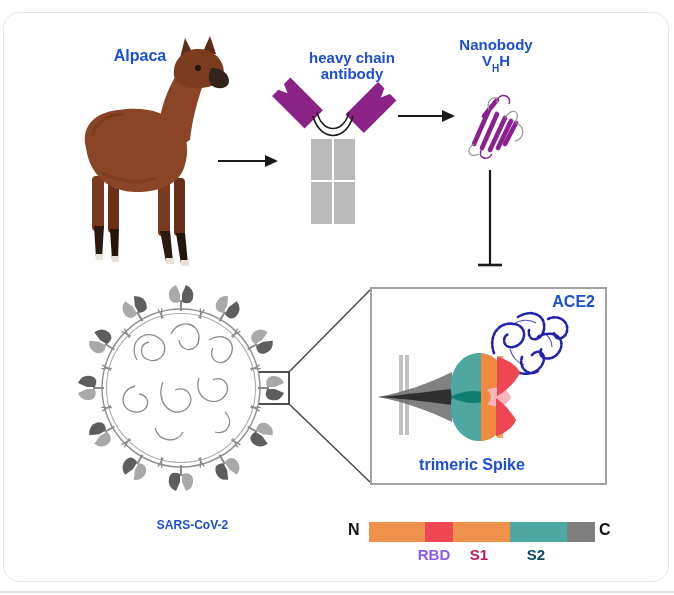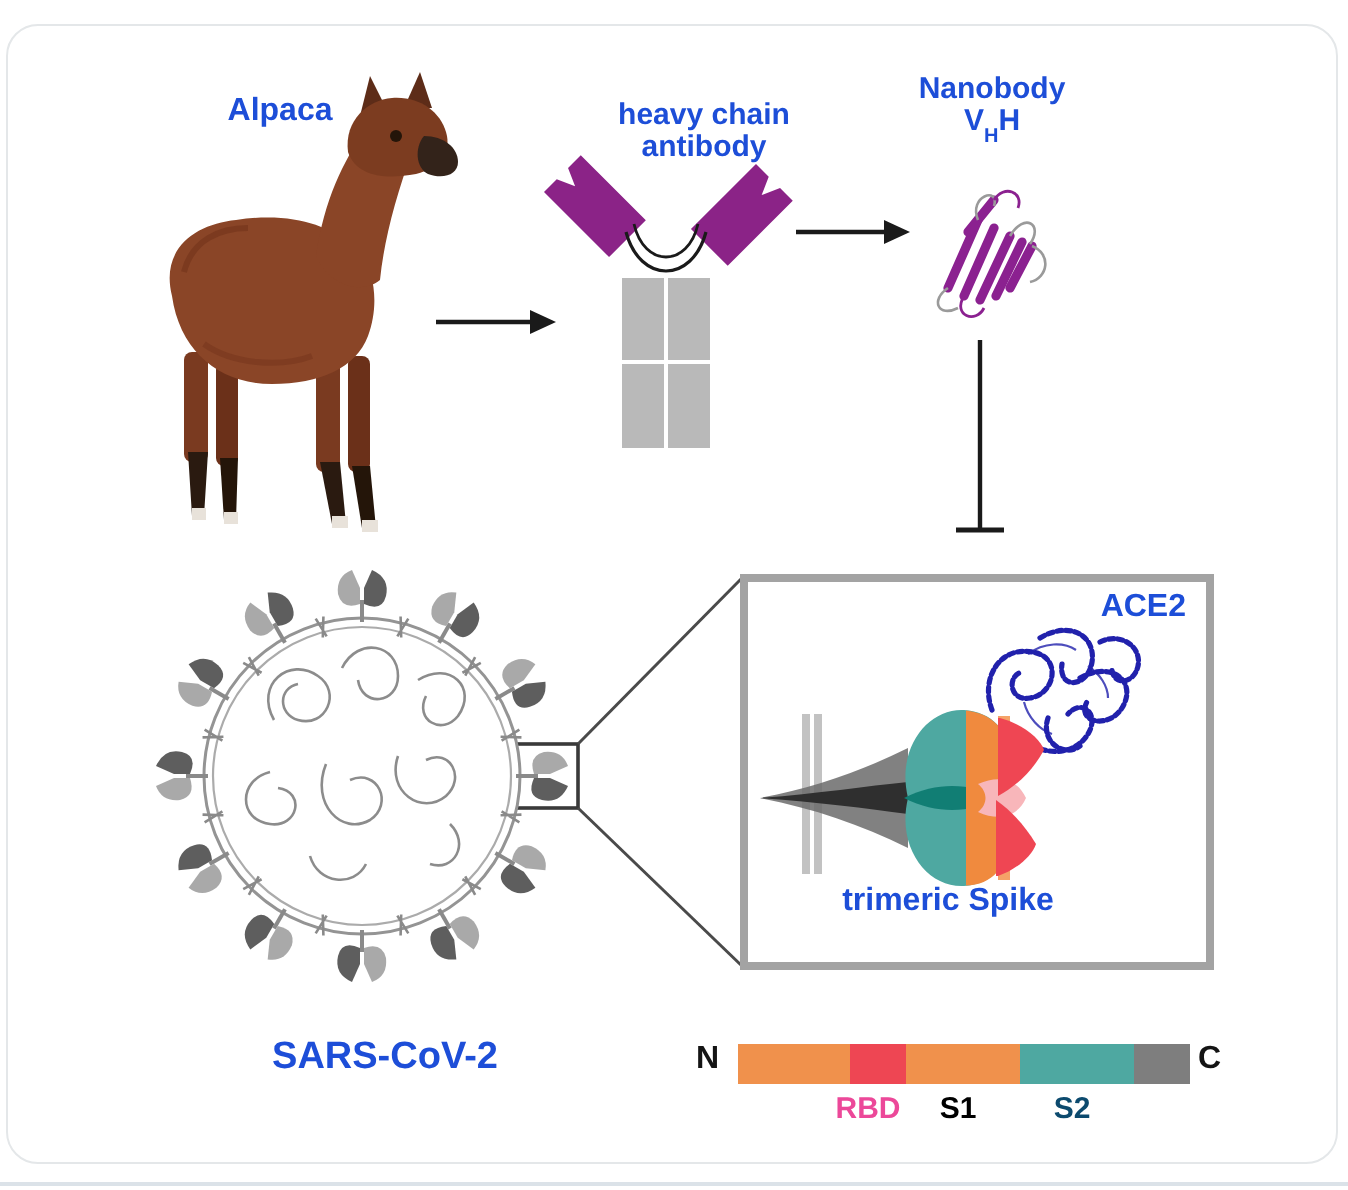--- a/index.html
+++ b/index.html
@@ -9,25 +9,25 @@
   }
   .card{
     position:absolute;left:3px;top:12px;width:666px;height:570px;
     background:#ffffff;border:1px solid #e4e7e9;border-radius:16px;box-sizing:border-box;
   }
   .bottom-line{position:absolute;left:0;top:591px;width:674px;height:2px;background:#dbe2e8;}
   .abs{position:absolute;}
   .lbl{position:absolute;font-weight:bold;color:#1d4ed8;text-align:center;line-height:1.08;}
   .lbl-16{font-size:16px;}
   .lbl-15{font-size:15px;}
-  .lbl-17{font-size:19px;}
+  .lbl-17{font-size:12px;}
   sub.vhh{font-size:10px;position:relative;top:2px;font-weight:bold;}
   .inset-box{
     position:absolute;left:370px;top:287px;width:237px;height:198px;
-    border:4px solid #a3a3a3;background:#ffffff;box-sizing:border-box;z-index:4;
+    border:2px solid #a3a3a3;background:#ffffff;box-sizing:border-box;z-index:4;
   }
   .domain-bar{position:absolute;left:369px;top:522px;width:226px;height:20px;display:flex;z-index:3;}
   .domain-bar .seg{height:100%;}
   .bar-label{position:absolute;top:546px;width:50px;text-align:center;font-weight:bold;font-size:15px;z-index:3;}
   .nc-label{position:absolute;top:521px;font-weight:bold;font-size:16px;color:#141414;z-index:3;}
   svg{display:block;}
   .z2{z-index:2;} .z3{z-index:3;}
 </style>
 </head>
 <body>
@@ -226,27 +226,27 @@
     <path d="M74,57 C92,48 108,50 122,57 C108,64 92,66 74,57 Z" fill="#117E74"></path>
 
     <path d="M105,13.2 C118,14.5 126,23 127,36 L127,78 C126,91 118,100.5 105,100.8 Z" fill="#F08A3E"></path>
     <rect x="121" y="16" width="6" height="82" fill="#F5A368"></rect>
 
     <path d="M111,50 C122,45 131,48 135,57 C131,66 122,69 111,64 C116,60 116,54 111,50 Z" fill="#F8B6BA"></path>
 
     <path d="M122,17 C133,20 142,27 144,33 C138,44 130,51 121,56 L121,17 Z" fill="#EF4653"></path>
     <path d="M121,96 C130,93 138,86 140,80 C134,70 127,63 120,58 L120,96 Z" fill="#EF4653"></path>
   </svg>
-  <div class="lbl lbl-16" style="left:20px;top:151px;width:160px;">trimeric Spike</div>
+  <div class="lbl lbl-16" style="left:20px;top:167px;width:160px;">trimeric Spike</div>
 </div>
 
 <span class="nc-label" style="left:348px;">N</span>
 <div class="domain-bar">
     <div class="seg" style="width: 56px; background: rgb(240, 145, 76);"></div>
     <div class="seg" style="width: 28px; background: rgb(238, 70, 83);"></div>
     <div class="seg" style="width: 57px; background: rgb(240, 145, 76);"></div>
     <div class="seg" style="width: 57px; background: rgb(78, 168, 161);"></div>
     <div class="seg" style="width: 28px; background: rgb(126, 126, 126);"></div>
   </div>
 <span class="nc-label" style="left:599px;">C</span>
-<span class="bar-label" style="color: #ec4899; left: 409px;">RBD</span>
-<span class="bar-label" style="color: #000000; left: 454px;">S1</span>
+<span class="bar-label" style="color: #8b5cf6; left: 409px;">RBD</span>
+<span class="bar-label" style="color: #be185d; left: 454px;">S1</span>
 <span class="bar-label" style="color: #0c4a6e; left: 511px;">S2</span>
 
 </body></html>

